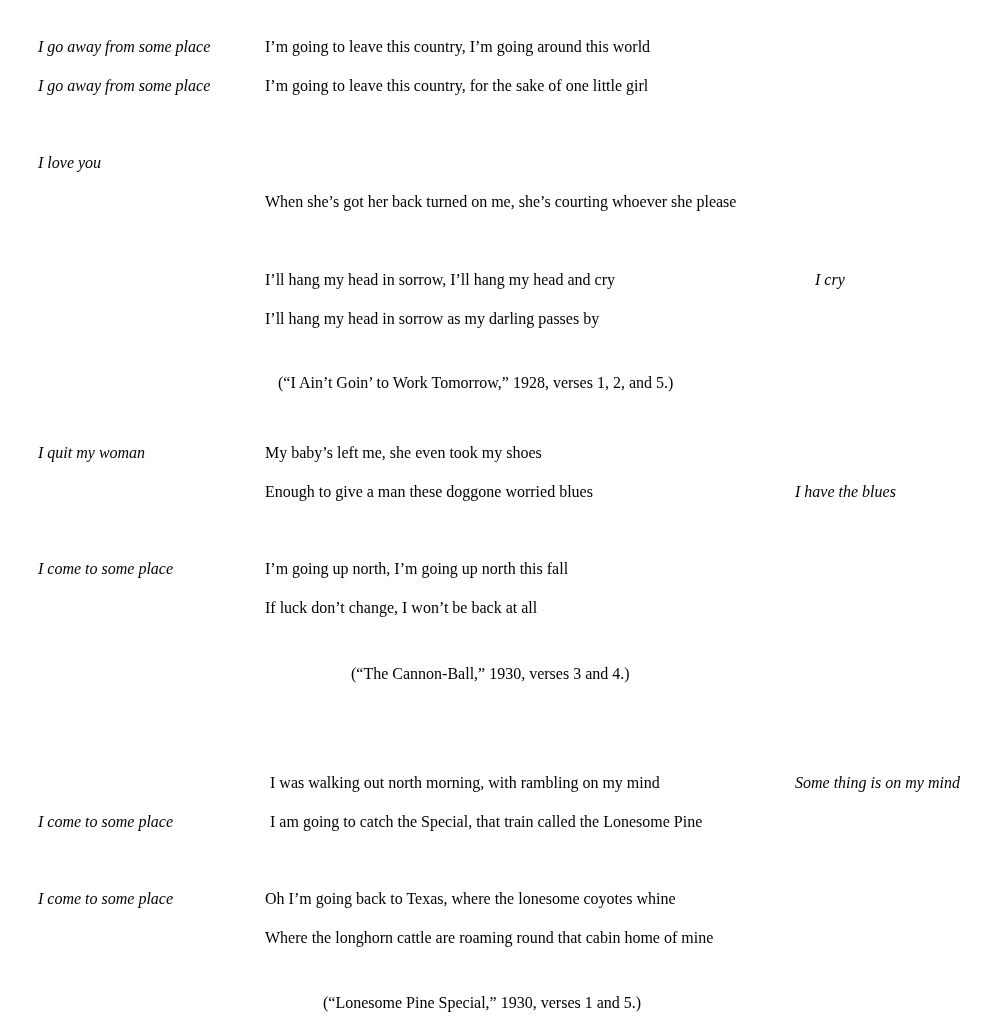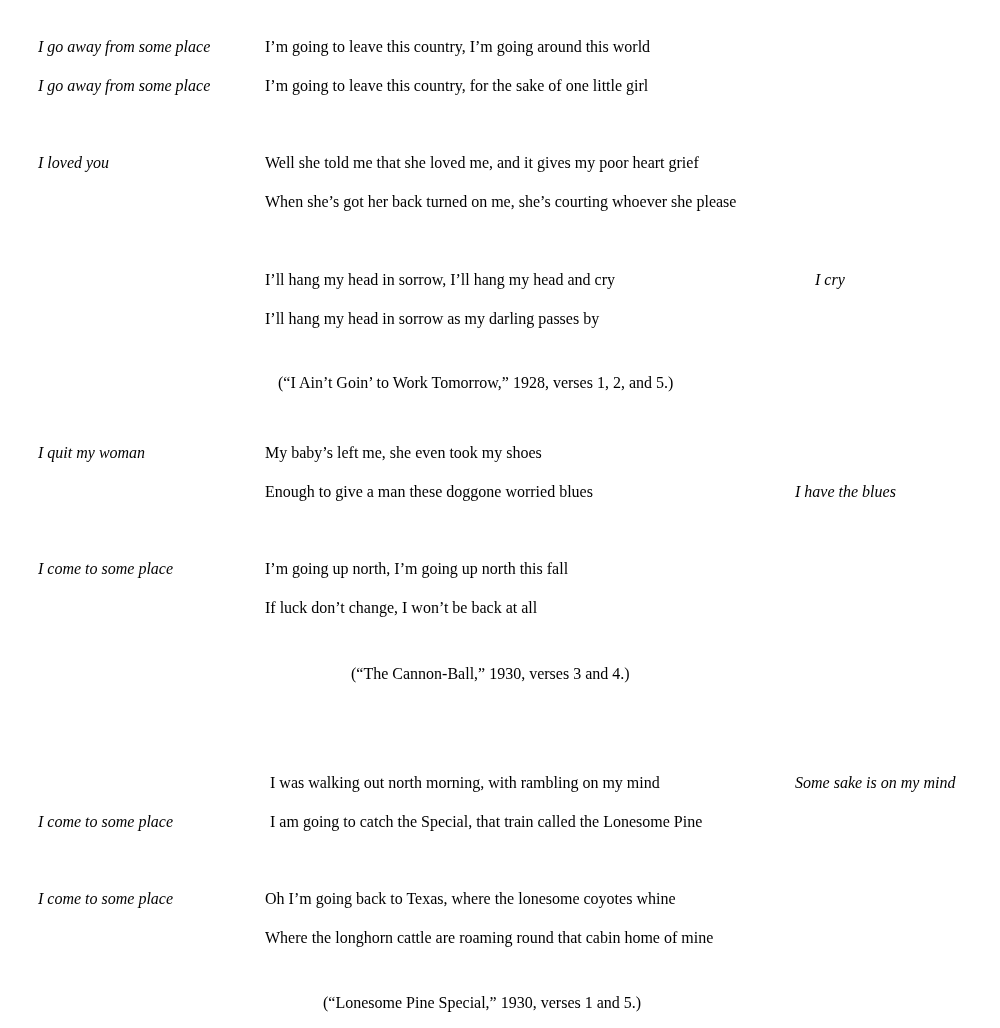--- a/index.html
+++ b/index.html
@@ -50,22 +50,21 @@
   <div class="row" style="top:36px">
     <span class="gloss left-gloss">I go away from some place</span>
     <span class="lyric">I’m going to leave this country, I’m going around this world</span>
   </div>
   <div class="row" style="top:75px">
     <span class="gloss left-gloss">I go away from some place</span>
     <span class="lyric">I’m going to leave this country, for the sake of one little girl</span>
   </div>
 
   <div class="row" style="top:152px">
-    <span class="gloss left-gloss">I loved you</span>
-    <span class="lyric">Well she told me that she loved me, and it gives my poor heart grief</span>
+    <span class="gloss left-gloss">I love you</span>
   </div>
   <div class="row" style="top:269px">
     <span class="lyric">I’ll hang my head in sorrow, I’ll hang my head and cry</span>
     <span class="gloss" style="left:815px">I cry</span>
   </div>
 
   <div class="row" style="top:191px">
     <span class="lyric">When she’s got her back turned on me, she’s courting whoever she please</span>
   </div>
   <div class="row" style="top:308px">
@@ -88,21 +87,21 @@
     <span class="lyric">I’m going up north, I’m going up north this fall</span>
   </div>
   <div class="row" style="top:597px">
     <span class="lyric">If luck don’t change, I won’t be back at all</span>
   </div>
 
   <div class="citation" style="top:655px; left:351px">(“The Cannon-Ball,” 1930, verses 3 and 4.)</div>
 
   <div class="row" style="top:772px">
     <span class="lyric indent">I was walking out north morning, with rambling on my mind</span>
-    <span class="gloss" style="left:795px">Some sake is on my mind</span>
+    <span class="gloss" style="left:795px">Some thing is on my mind</span>
   </div>
   <div class="row" style="top:811px">
     <span class="gloss left-gloss">I come to some place</span>
     <span class="lyric indent">I am going to catch the Special, that train called the Lonesome Pine</span>
   </div>
 
   <div class="row" style="top:888px">
     <span class="gloss left-gloss">I come to some place</span>
     <span class="lyric">Oh I’m going back to Texas, where the lonesome coyotes whine</span>
   </div>

